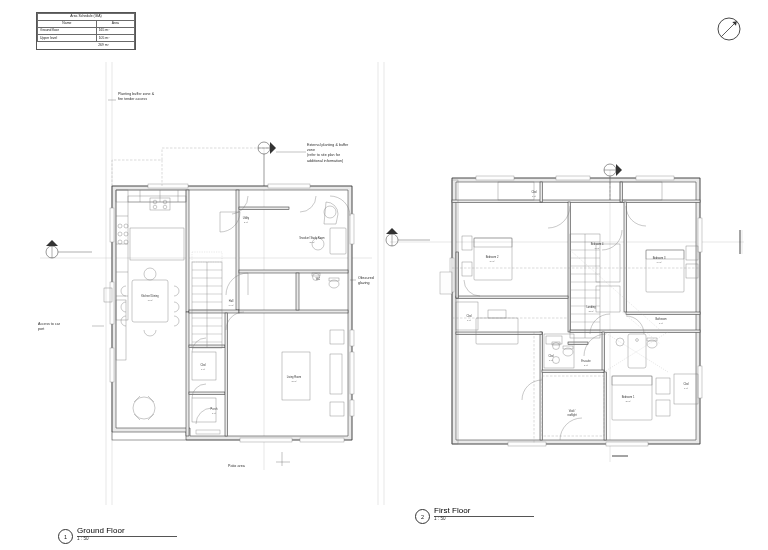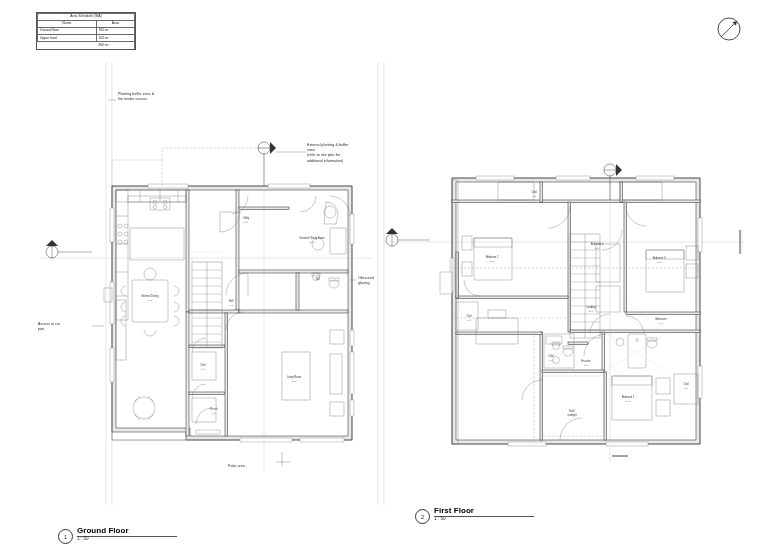--- a/index.html
+++ b/index.html
@@ -42,21 +42,21 @@
   .rarea{font-size:2px;fill:#666;text-anchor:middle;
           font-family:"Liberation Sans",sans-serif;}
 
   
   .titleblock{position:absolute;}
   .tb-num{position:absolute;left:0;top:3px;width:13px;height:13px;
           border:0.6px solid #333;border-radius:50%;
           font-size:5.5px;display:flex;align-items:center;
           justify-content:center;color:#111;}
   .tb-name{position:absolute;left:19px;top:0px;font-size:8px;
-           font-weight:bold;color:#000;letter-spacing:.005em;}
+           font-weight:normal;color:#000;letter-spacing:.005em;}
   .tb-scale{position:absolute;left:19px;top:10px;font-size:4.6px;color:#333;}
   .tb-rule{position:absolute;left:19px;top:9.5px;height:1px;background:#555;}
 </style>
 </head>
 <body>
 
 <div class="sheet">
 
   <div class="schedule">
     <table>

